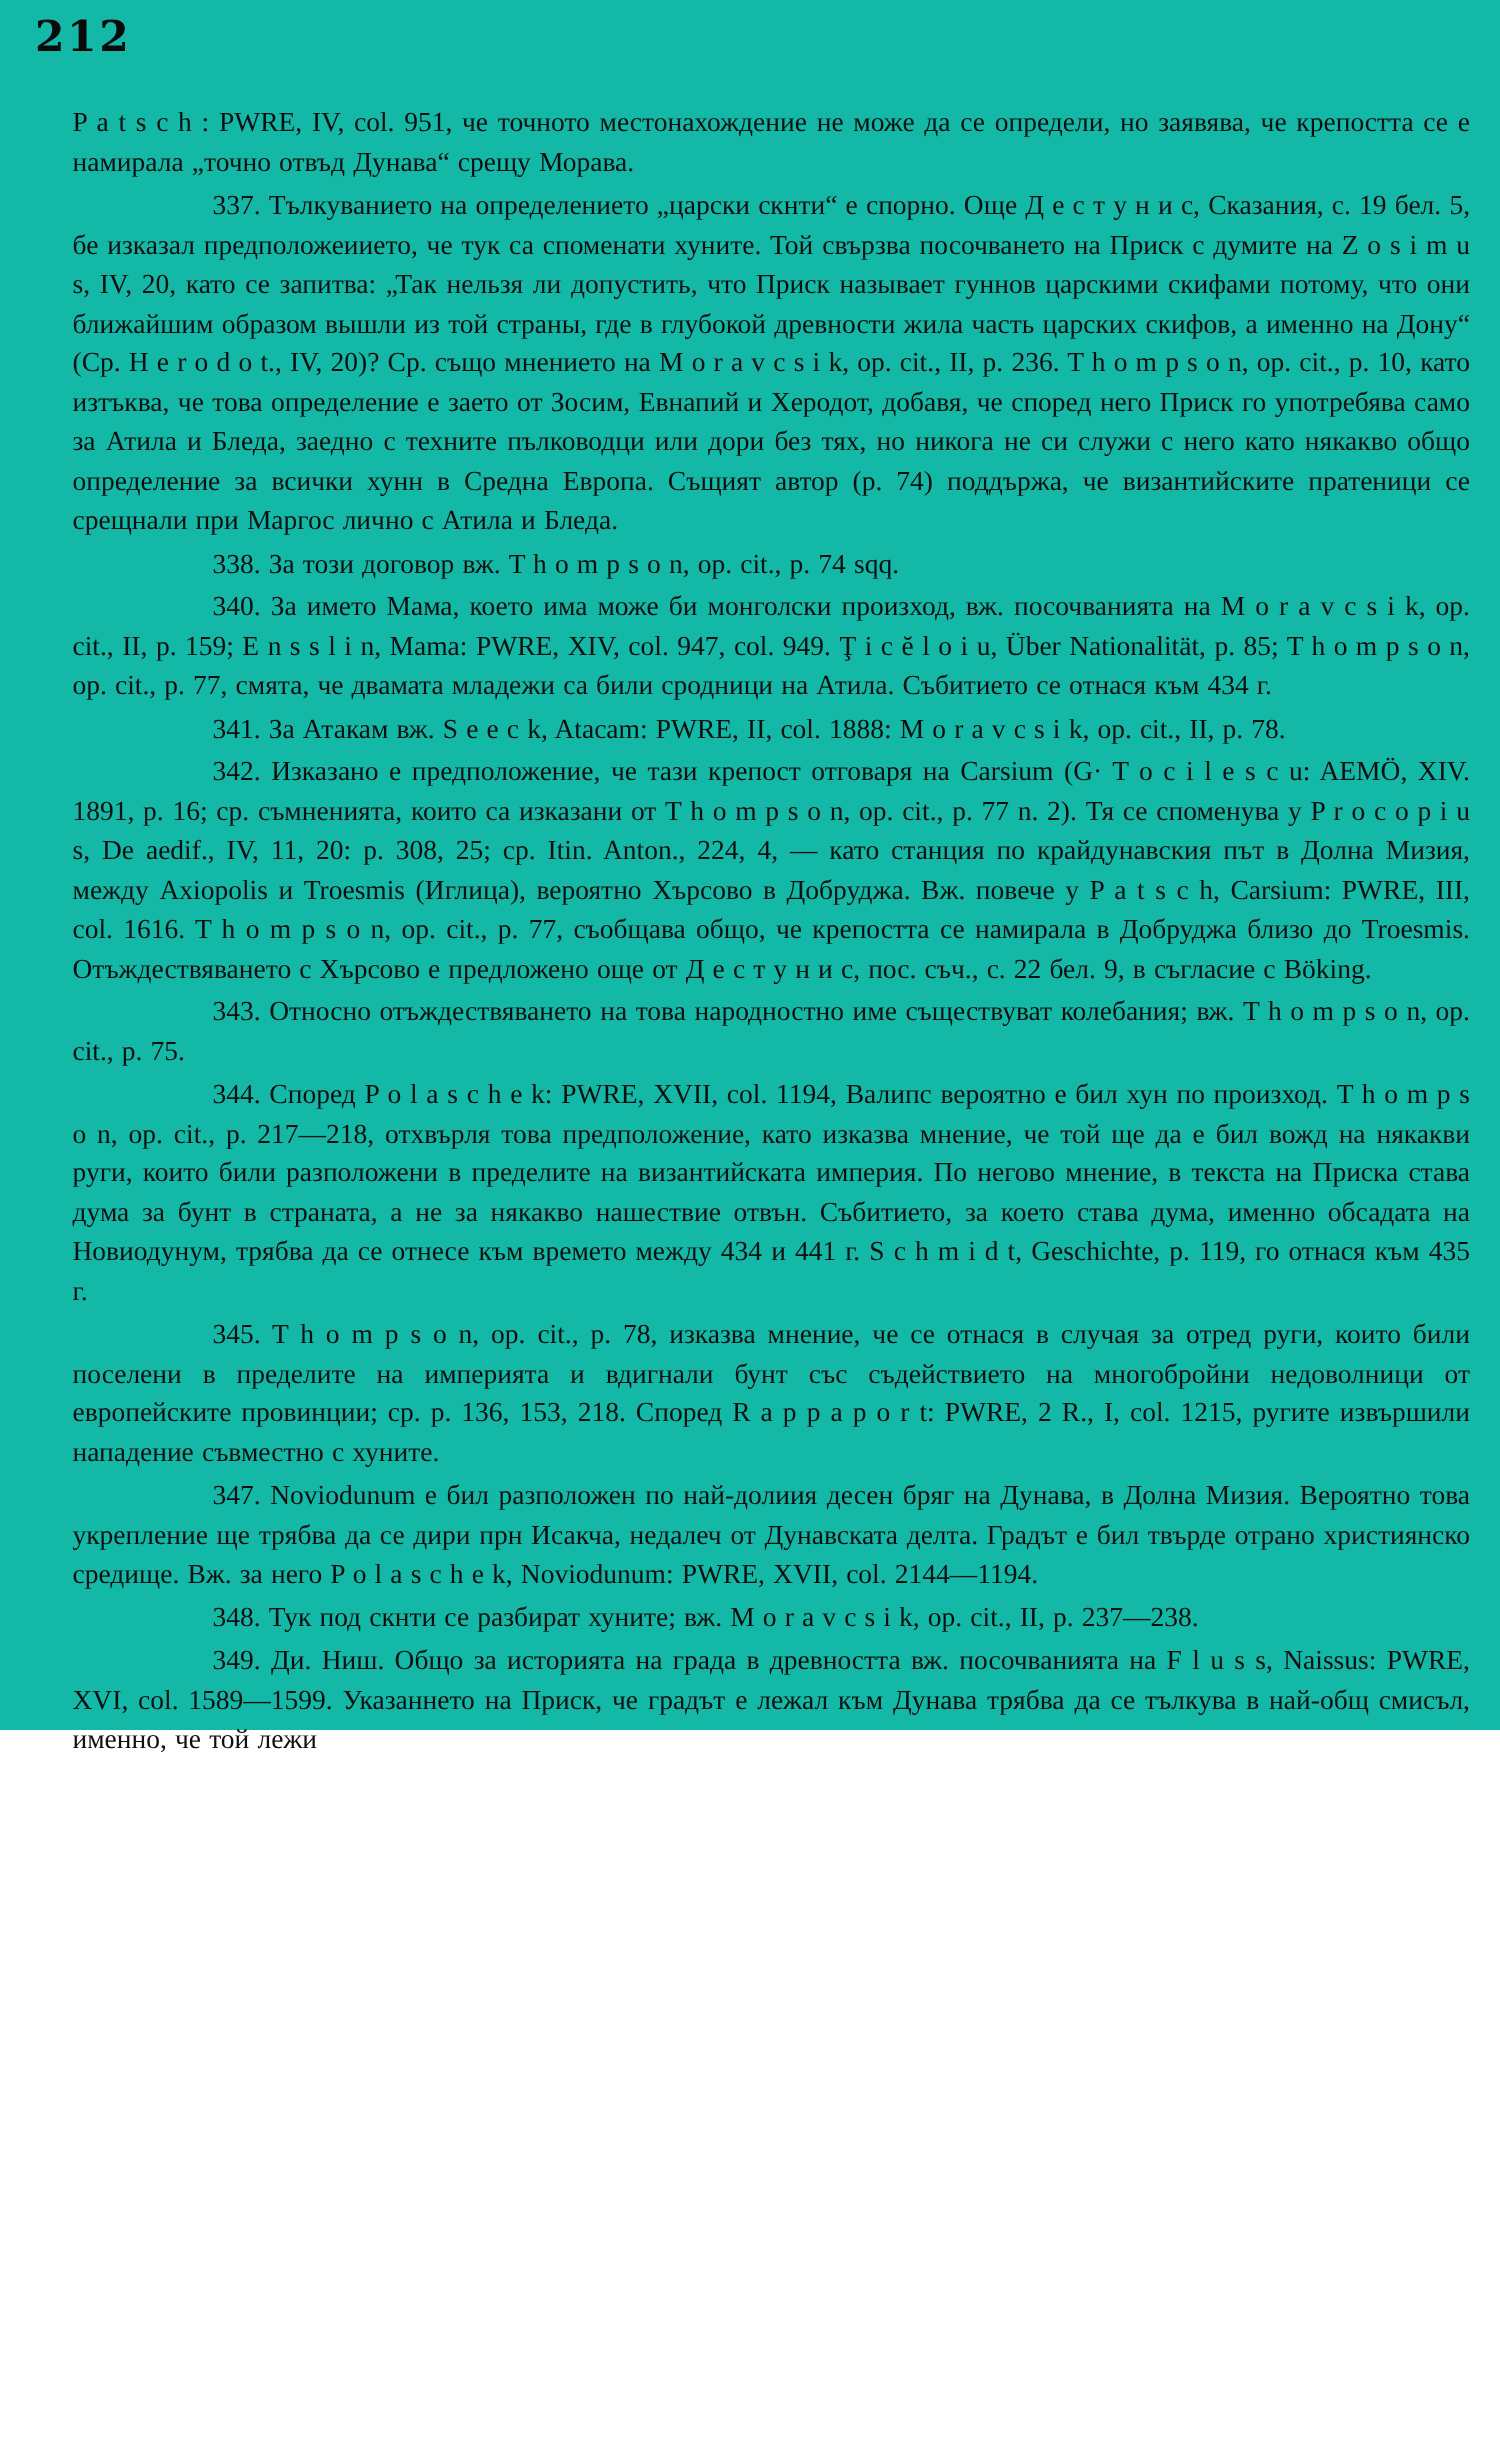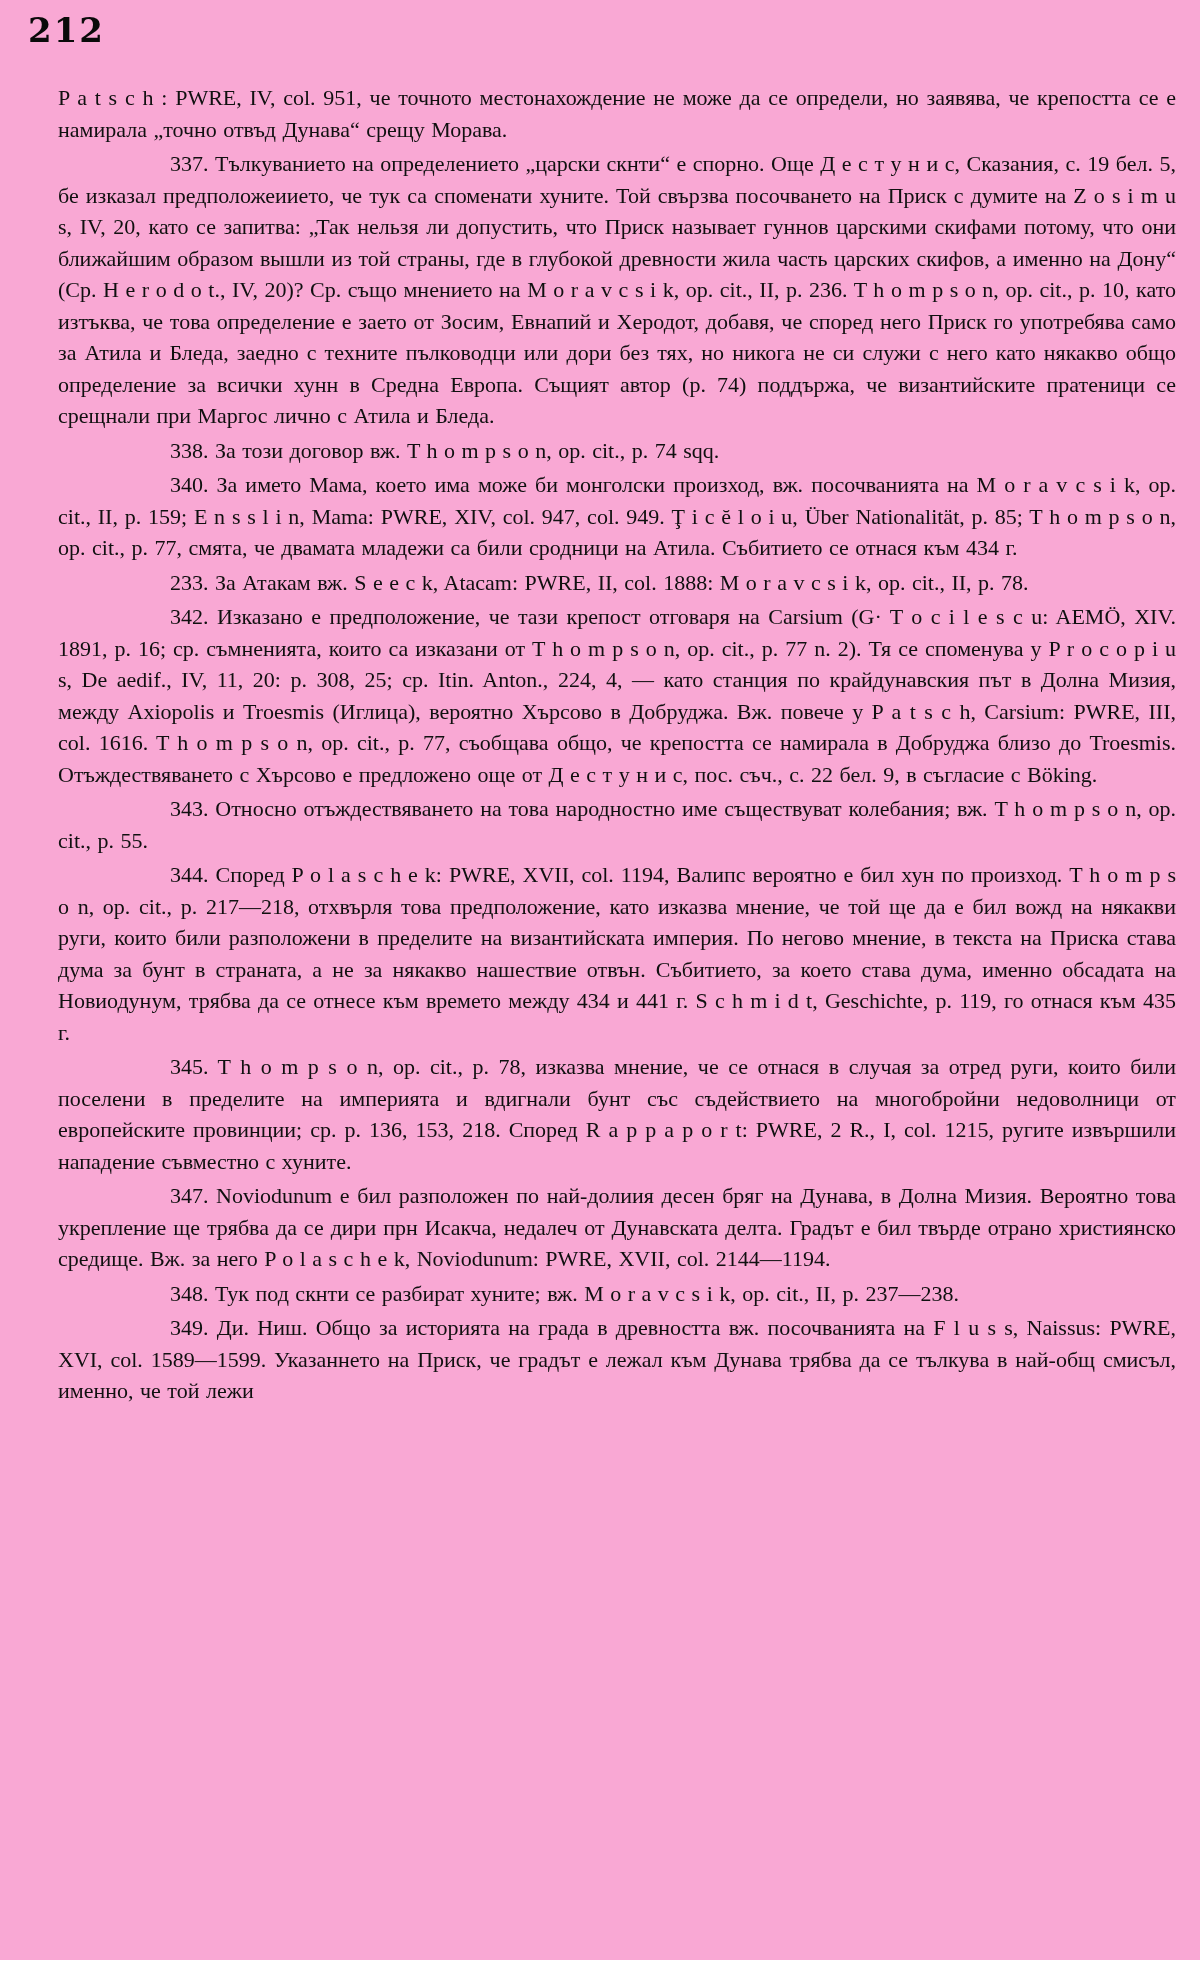--- a/index.html
+++ b/index.html
@@ -11,23 +11,23 @@
     width: 1200px;
     height: 1968px;
     overflow: hidden;
     font-family: "Liberation Serif", "DejaVu Serif", serif;
     color: #101010;
     position: relative;
   }
   .scan-page {
     box-sizing: border-box;
     width: 1200px;
-    height: 1960px;
+    height: 1384px;
     padding: 10px 24px 0 26px;
-    background: #f9a8d4;
+    background: #14b8a6;
   }
   .page-number {
     font-size: 34px;
     font-weight: 700;
     letter-spacing: 2px;
     color: #0a0a0a;
     margin: 0 0 32px 2px;
     font-family: "DejaVu Serif", serif;
   }
   .text-block {
@@ -53,22 +53,22 @@
 </head>
 <body>
 
 <div class="scan-page">
   <div class="page-number">212</div>
   <div class="text-block" id="paragraphs">
       <p class="continuation">P a t s c h :  PWRE, IV, col. 951, че точното местонахождение не може да се определи, но заявява, че крепостта се е намирала „точно отвъд Дунава“ срещу Морава.</p>
       <p class="note">337. Тълкуванието на определението „царски скнти“ е спорно. Още Д е с т у н и с, Сказания, с. 19 бел. 5, бе изказал предположеиието, че тук са споменати хуните. Той свързва посочването на Приск с думите на Z o s i m u s, IV, 20, като се запитва: „Так нельзя ли допустить, что Приск называет гуннов царскими скифами потому, что они ближайшим образом вышли из той страны, где в глубокой древности жила часть царских скифов, а именно на Дону“ (Ср. H e r o d o t., IV, 20)? Ср. също мнението на M o r a v c s i k, op. cit., II, p. 236. T h o m p s o n, op. cit., p. 10, като изтъква, че това определение е заето от Зосим, Евнапий и Херодот, добавя, че според него Приск го употребява само за Атила и Бледа, заедно с техните пълководци или дори без тях, но никога не си служи с него като някакво общо определение за всички хунн в Средна Европа. Същият автор (р. 74) поддържа, че византийските пратеници се срещнали при Маргос лично с Атила и Бледа.</p>
       <p class="note">338. За този договор вж. T h o m p s o n, op. cit., p. 74 sqq.</p>
       <p class="note">340. За името Мама, което има може би монголски произход, вж. посочванията на M o r a v c s i k, op. cit., II, p. 159; E n s s l i n, Mama: PWRE, XIV, col. 947, col. 949. Ţ i c ĕ l o i u, Über Nationalität, p. 85; T h o m p s o n, op. cit., p. 77, смята, че двамата младежи са били сродници на Атила. Събитието се отнася към 434 г.</p>
-      <p class="note">233. За Атакам вж. S e e c k, Atacam: PWRE, II, col. 1888: M o r a v c s i k, op. cit., II, p. 78.</p>
+      <p class="note">341. За Атакам вж. S e e c k, Atacam: PWRE, II, col. 1888: M o r a v c s i k, op. cit., II, p. 78.</p>
       <p class="note">342. Изказано е предположение, че тази крепост отговаря на Carsium (G· T o c i l e s c u:  AEMÖ, XIV. 1891, p. 16; ср. съмненията, които са изказани от T h o m p s o n, op. cit., p. 77 n. 2). Тя се споменува у P r o c o p i u s, De aedif., IV, 11, 20: p. 308, 25; ср. Itin. Anton., 224, 4, — като станция по крайдунавския път в Долна Мизия, между Axiopolis и Troesmis (Иглица), вероятно Хърсово в Добруджа. Вж. повече у P a t s c h, Carsium: PWRE, III, col. 1616. T h o m p s o n, op. cit., p. 77, съобщава общо, че крепостта се намирала в Добруджа близо до Troesmis. Отъждествяването с Хърсово е предложено още от Д е с т у н и с, пос. съч., с. 22 бел. 9, в съгласие с Böking.</p>
-      <p class="note">343. Относно отъждествяването на това народностно име съществуват колебания; вж. T h o m p s o n, op. cit., p. 55.</p>
+      <p class="note">343. Относно отъждествяването на това народностно име съществуват колебания; вж. T h o m p s o n, op. cit., p. 75.</p>
       <p class="note">344. Според P o l a s c h e k:  PWRE, XVII, col. 1194, Валипс вероятно е бил хун по произход. T h o m p s o n, op. cit., p. 217—218, отхвърля това предположение, като изказва мнение, че той ще да е бил вожд на някакви руги, които били разположени в пределите на византийската империя. По негово мнение, в текста на Приска става дума за бунт в страната, а не за някакво нашествие отвън. Събитието, за което става дума, именно обсадата на Новиодунум, трябва да се отнесе към времето между 434 и 441 г. S c h m i d t, Geschichte, p. 119, го отнася към 435 г.</p>
       <p class="note">345. T h o m p s o n, op. cit., p. 78, изказва мнение, че се отнася в случая за отред руги, които били поселени в пределите на империята и вдигнали бунт със съдействието на многобройни недоволници от европейските провинции; ср. р. 136, 153, 218. Според R a p p a p o r t:  PWRE, 2 R., I, col. 1215, ругите извършили нападение съвместно с хуните.</p>
       <p class="note">347. Noviodunum е бил разположен по най-долиия десен бряг на Дунава, в Долна Мизия. Вероятно това укрепление ще трябва да се дири прн Исакча, недалеч от Дунавската делта. Градът е бил твърде отрано християнско средище. Вж. за него P o l a s c h e k, Noviodunum: PWRE, XVII, col. 2144—1194.</p>
       <p class="note">348. Тук под скнти се разбират хуните; вж. M o r a v c s i k, op. cit., II, p. 237—238.</p>
       <p class="note">349. Ди. Ниш. Общо за историята на града в древността вж. посочванията на F l u s s, Naissus: PWRE, XVI, col. 1589—1599. Указаннето на Приск, че градът е лежал към Дунава трябва да се тълкува в най-общ смисъл, именно, че той лежи</p>
     </div>
 </div>
 
 </body></html>

